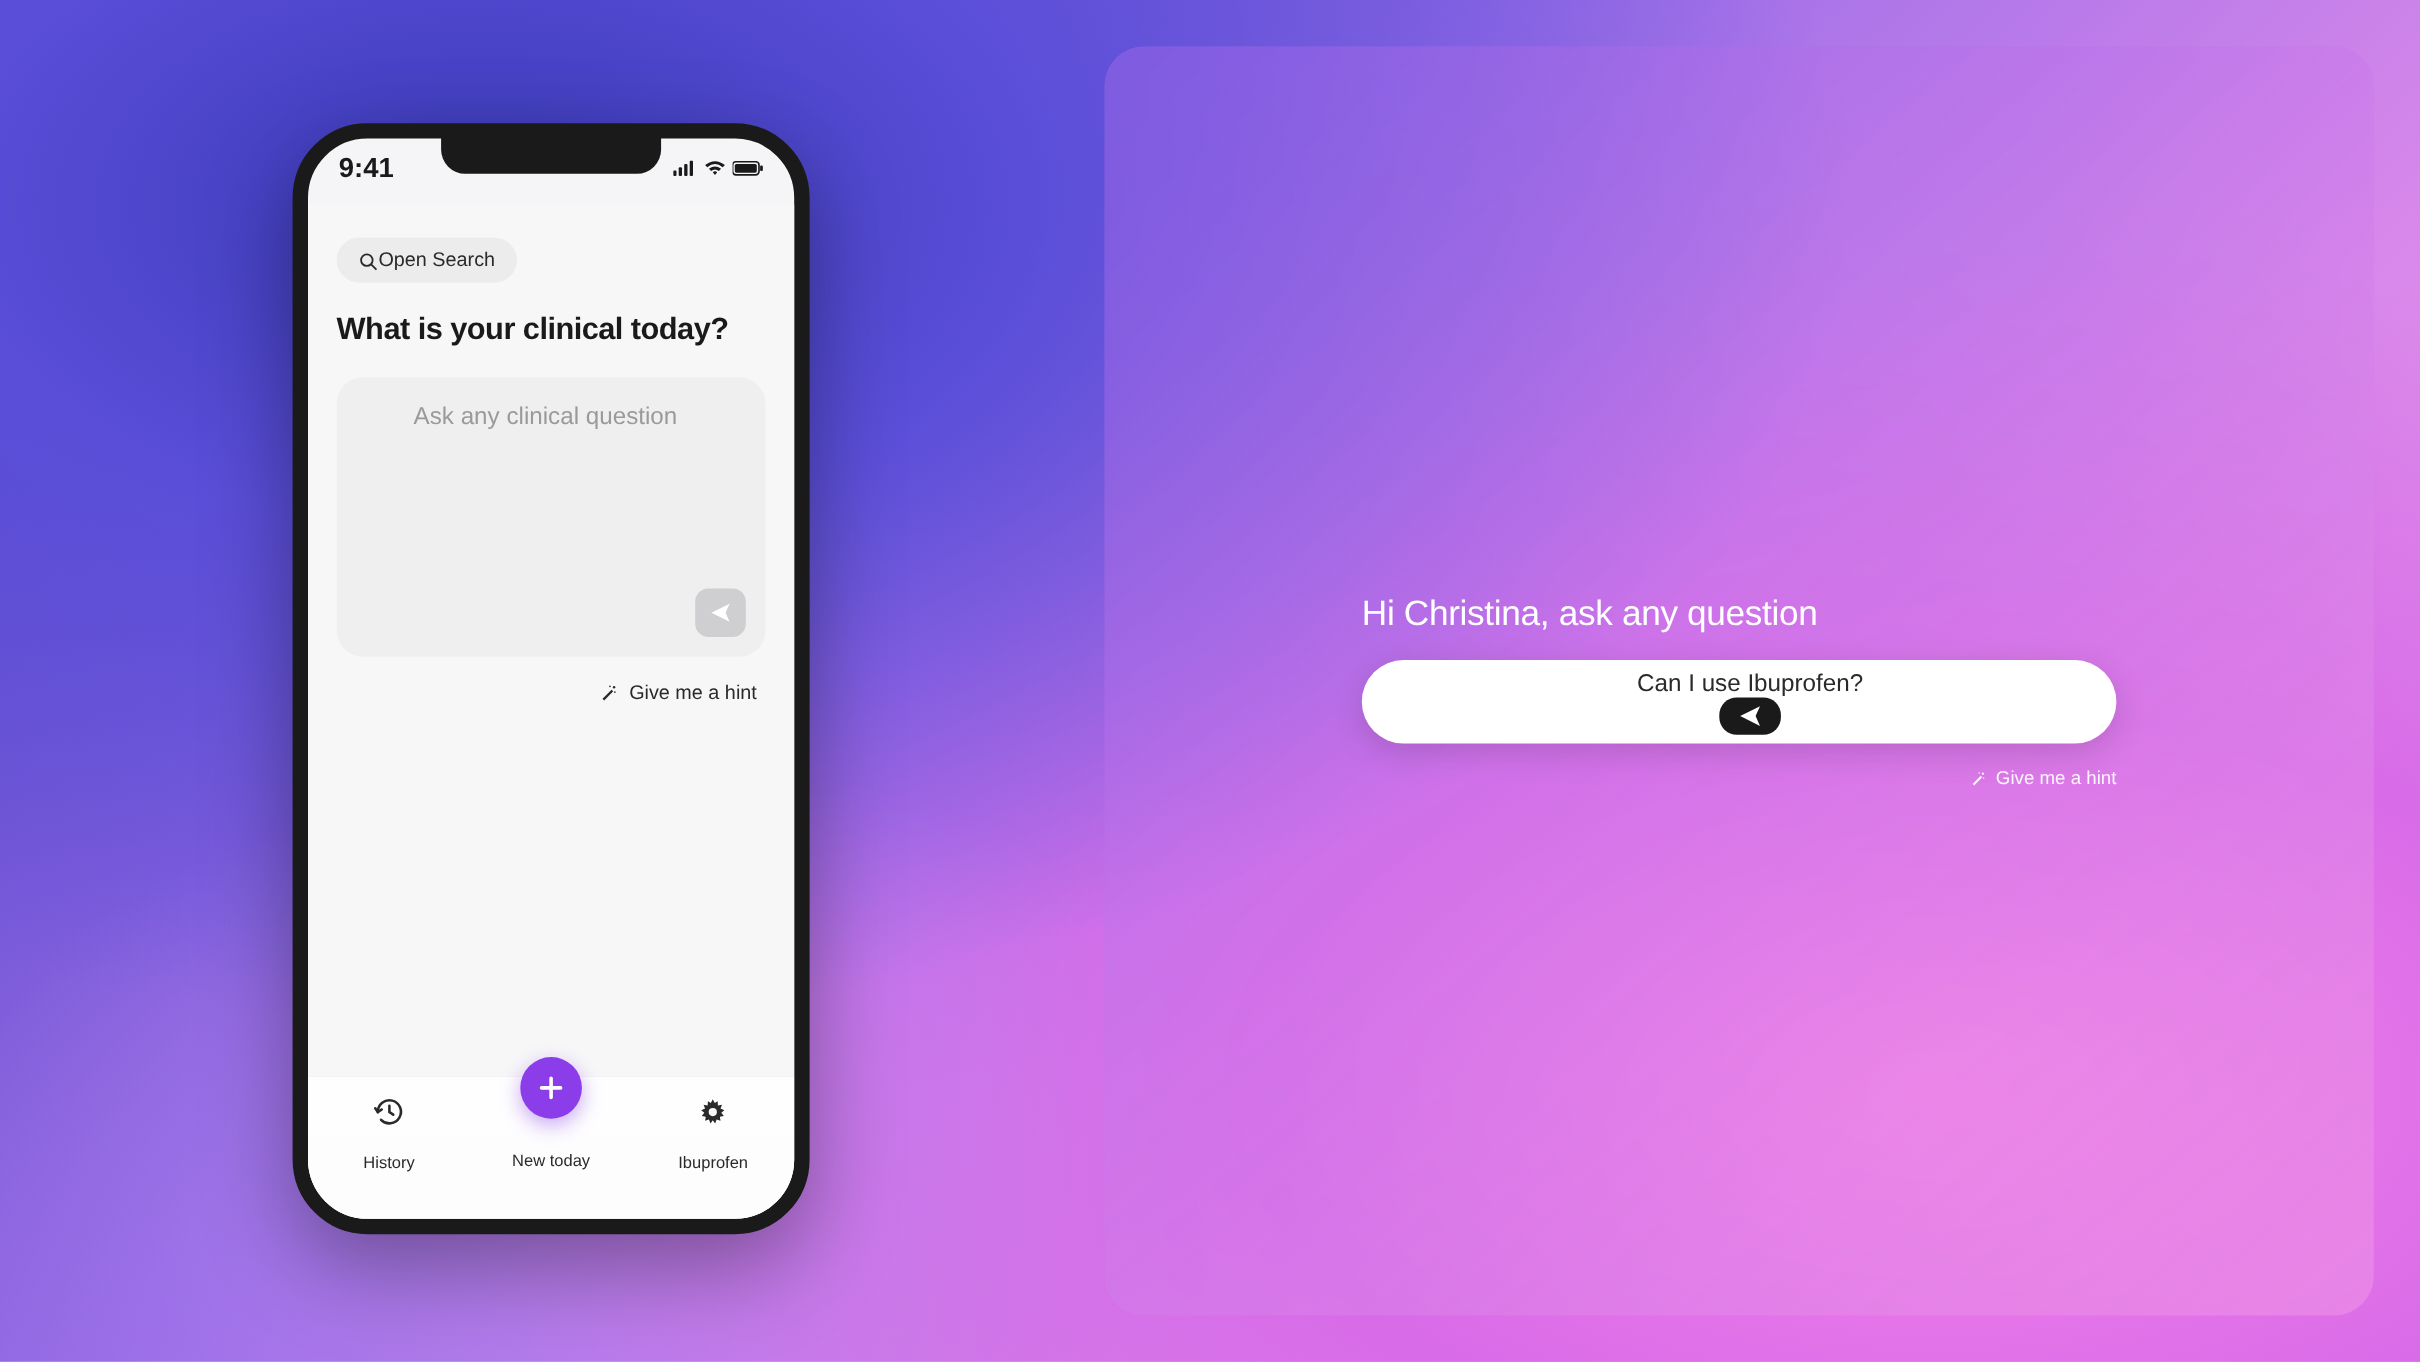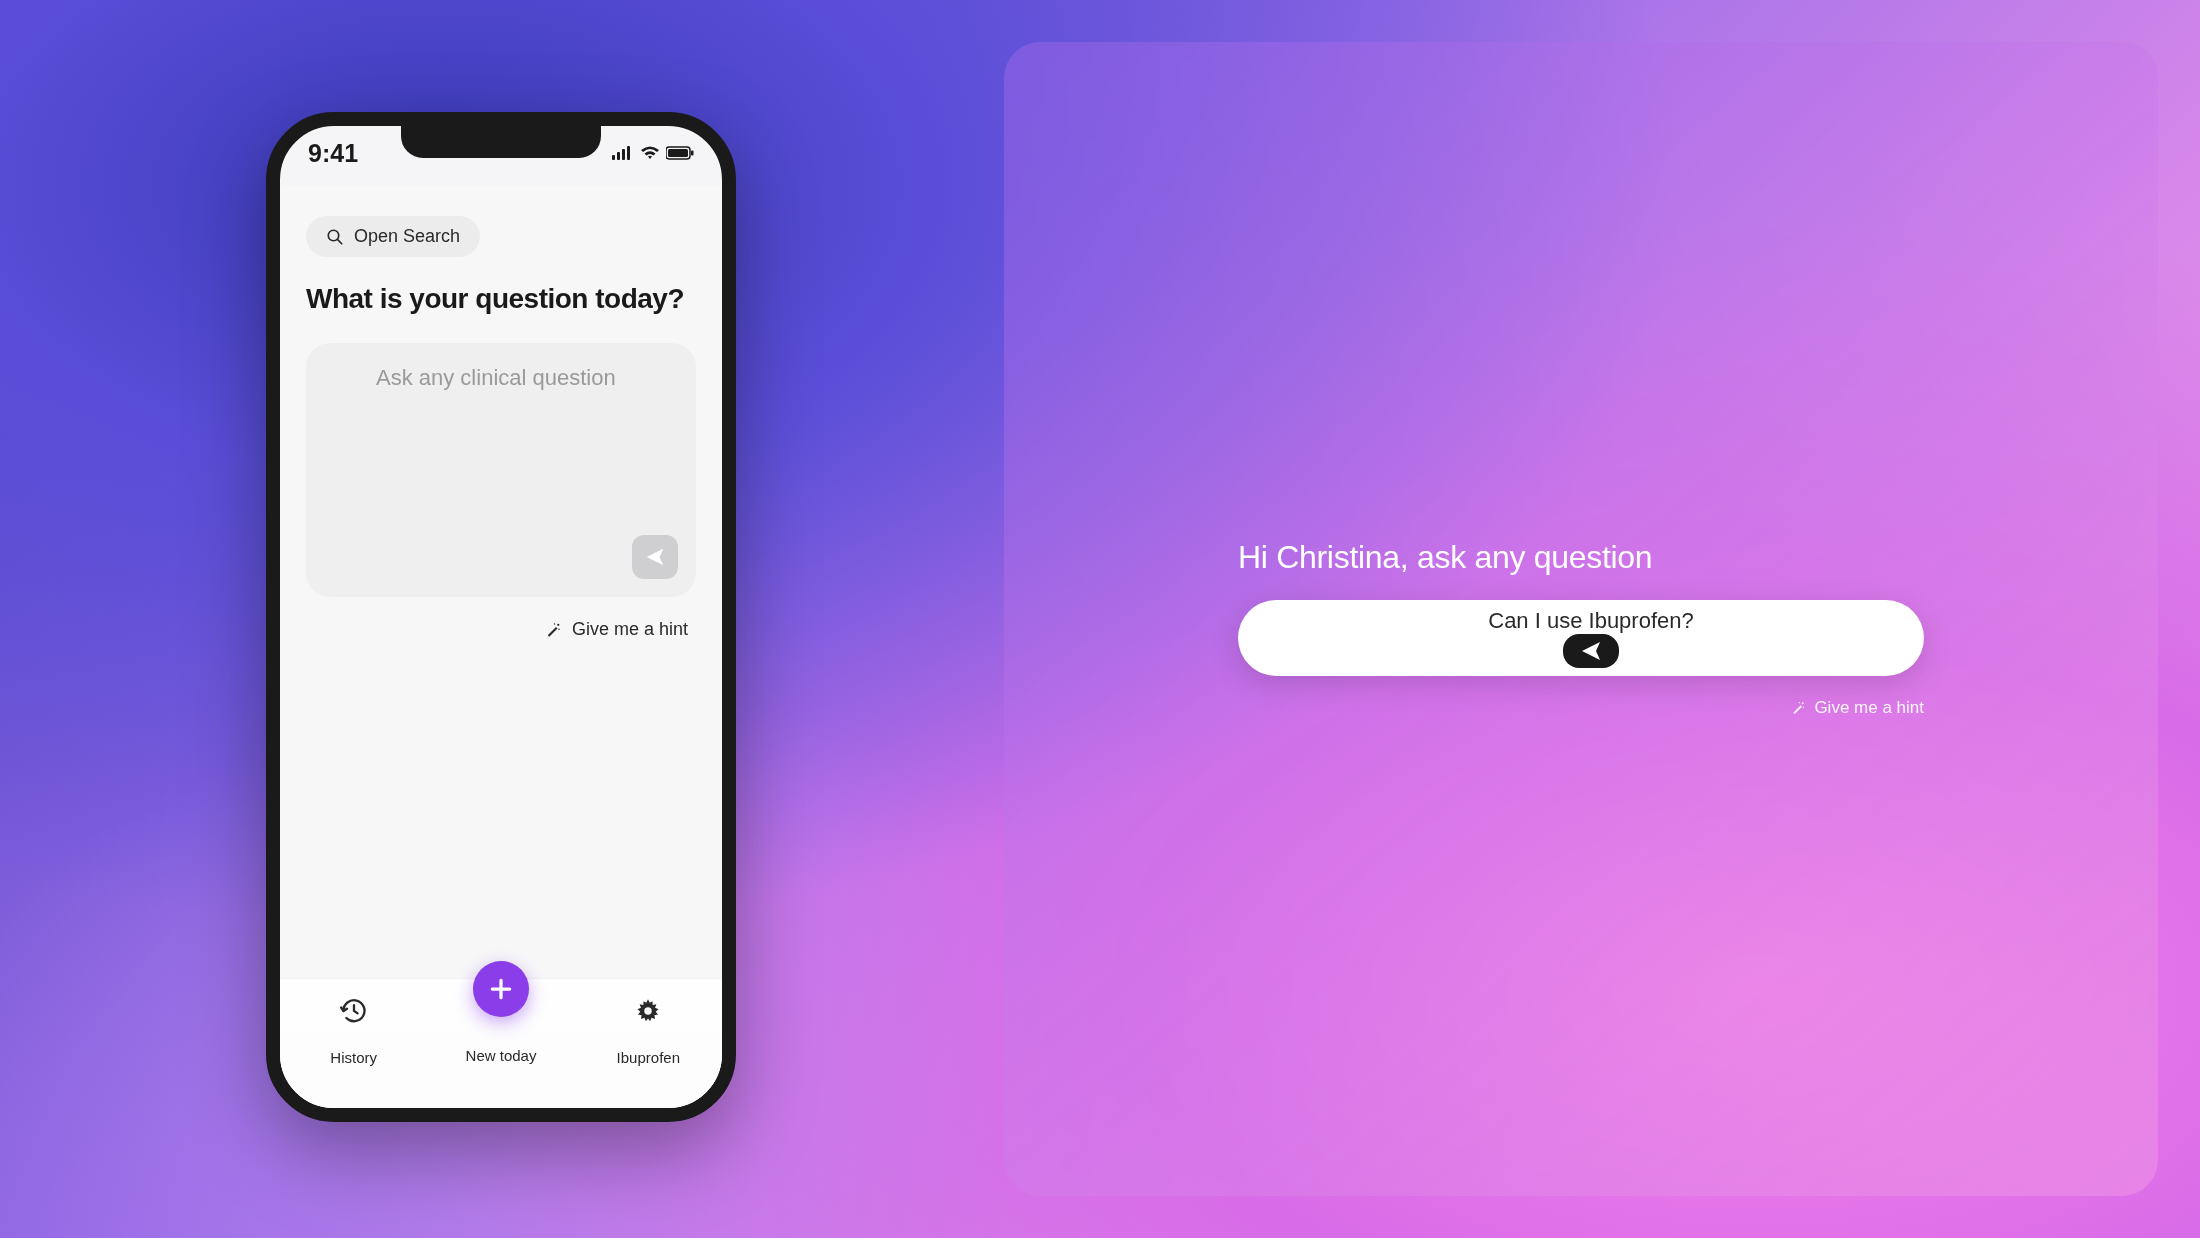--- a/index.html
+++ b/index.html
@@ -76,22 +76,22 @@
   left: 0;
   right: 0;
   bottom: 0;
   padding: 30px 26px 0;
   background: linear-gradient(#f7f7f8 0%, #f7f7f8 85%, #ededef 100%);
   border-radius: 0 0 54px 54px;
 }
 
 .open-search-pill {
   display: inline-flex;
-  align-items: center;
-  gap: 10px;
+  align-items: flex-end;
+  gap: 0;
   background: rgba(0,0,0,0.045);
   border-radius: 999px;
   padding: 10px 20px;
   font-size: 18px;
   font-weight: 500;
   color: #2a2a2a;
 }
 
 .heading {
   margin-top: 26px;
@@ -280,21 +280,21 @@
   <div class="screen">
 
     <div class="open-search-pill">
       <svg width="18" height="18" viewBox="0 0 24 24">
           <circle cx="10" cy="10" r="7" stroke="#2a2a2a" stroke-width="2.2" fill="none"></circle>
           <line x1="15.5" y1="15.5" x2="21" y2="21" stroke="#2a2a2a" stroke-width="2.2" stroke-linecap="round"></line>
         </svg>
       <span>Open Search</span>
     </div>
 
-    <h1 class="heading">What is your question today?</h1>
+    <h1 class="heading">What is your clinical today?</h1>
 
     <div class="input-card">
       <span class="input-placeholder">Ask any clinical question</span>
       <div class="send-btn-phone">
         <svg width="22" height="22" viewBox="0 0 24 24">
             <path d="M3 12 L21 3 L17 12 L21 21 Z" fill="#fff"></path>
           </svg>
       </div>
     </div>
 

